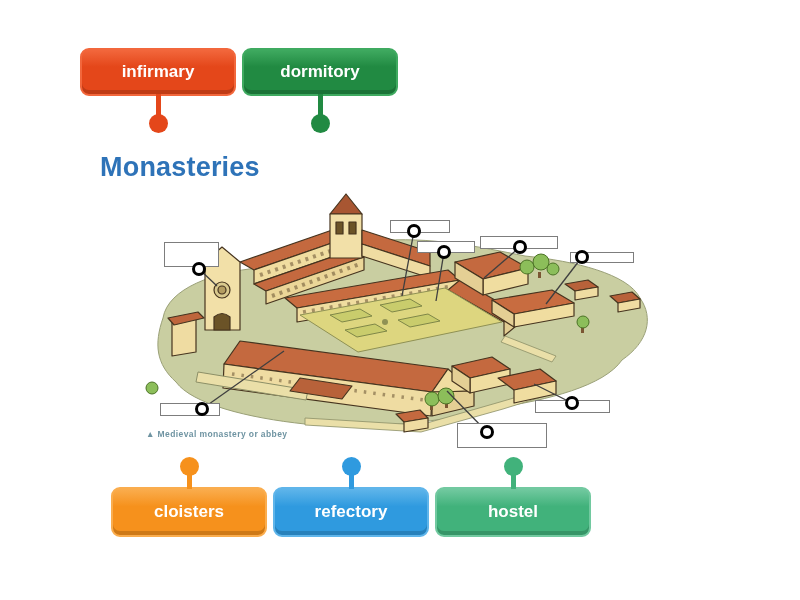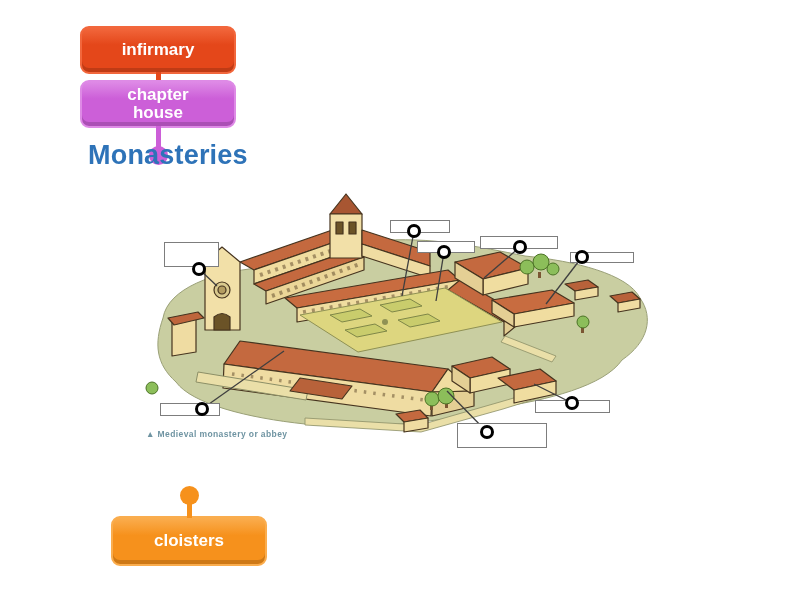--- a/index.html
+++ b/index.html
@@ -1,43 +1,43 @@
 <!DOCTYPE html>
 <html><head>
 <meta charset="utf-8">
 <style>
   html,body{margin:0;padding:0;}
   body{width:800px;height:600px;background:#ffffff;font-family:"Liberation Sans",sans-serif;overflow:hidden;}
   .stage{position:relative;width:800px;height:600px;background:#fff;}
 
   
   .word-row{position:absolute;left:80px;display:flex;gap:6px;}
-  .word-row.top{top:26px;flex-direction:column;}
-  .word-row.bottom{top:516px;padding-left:31px;}
+  .word-row.top{top:48px;}
+  .word-row.bottom{top:487px;padding-left:31px;}
   .tile-wrap{position:relative;width:156px;height:48px;}
   .word-row.bottom .tile-wrap{height:50px;}
   .tile{
     position:absolute;inset:0;border-radius:9px;
     background:linear-gradient(180deg,var(--b) 0%,var(--c) 38%,var(--c) 100%);
     border:2px solid var(--b);
     box-shadow:inset 0 -4px 0 rgba(0,0,0,.16);
     display:flex;align-items:center;justify-content:center;
     color:#fff;font-weight:700;font-size:17px;line-height:1.05;text-align:center;
     cursor:grab;box-sizing:border-box;
   }
   .tile span{max-width:112px;display:inline-block;}
   .pin-stem{position:absolute;left:50%;width:5px;margin-left:-2.5px;background:var(--c);}
   .top .pin-stem{top:46px;height:22px;}
   .bottom .pin-stem{top:-13px;height:15px;}
   .pin-dot{position:absolute;left:50%;width:19px;height:19px;margin-left:-9.5px;border-radius:50%;background:var(--c);}
   .top .pin-dot{top:66px;}
   .bottom .pin-dot{top:-30px;}
 
   
-  .title{position:absolute;left:88px;top:140px;margin:0;font-size:27px;font-weight:700;color:#2E73B8;letter-spacing:.2px;}
+  .title{position:absolute;left:88px;top:140px;margin:12px;font-size:27px;font-weight:700;color:#2E73B8;letter-spacing:.2px;}
 
   
   .figure{position:absolute;left:0;top:0;width:748px;height:600px;pointer-events:none;}
   .figure svg{position:absolute;left:140px;top:190px;}
   .slot{position:absolute;background:#ffffff;border:1.5px solid #7d7d7d;box-sizing:border-box;pointer-events:auto;}
   .marker{position:absolute;width:8px;height:8px;background:#fff;border:3px solid #000;border-radius:50%;pointer-events:auto;}
   .caption{position:absolute;left:146px;top:429px;font-size:8.5px;color:#6F94A2;letter-spacing:.4px;font-weight:700;}
 </style>
 </head>
 <body>
@@ -45,23 +45,23 @@
 <div class="stage">
 
   <div class="word-row top" id="top-row">
       <div class="tile-wrap top" style="--c: #E4471A; --b: #F2673C;">
         <div class="tile">
           <span>infirmary</span>
         </div>
         <div class="pin-stem"></div>
         <div class="pin-dot"></div>
       </div>
-      <div class="tile-wrap top" style="--c: #CC5FD8; --b: #DE8AE6;">
-        <div class="tile">
-          <span>chapter house</span>
+      <div class="tile-wrap top" style="--c: #218A42; --b: #3FAA60;">
+        <div class="tile">
+          <span>dormitory</span>
         </div>
         <div class="pin-stem"></div>
         <div class="pin-dot"></div>
       </div>
     </div>
 
   <h1 class="title" style="color: rgb(46, 115, 184);">Monasteries</h1>
 
   <div class="figure">
     <svg width="530" height="260" viewBox="140 190 530 260">
@@ -197,15 +197,29 @@
   </div>
 
   <div class="word-row bottom" id="bottom-row">
       <div class="tile-wrap bottom" style="--c: #F6911C; --b: #FAAD4E;">
         <div class="tile">
           <span>cloisters</span>
         </div>
         <div class="pin-stem"></div>
         <div class="pin-dot"></div>
       </div>
+      <div class="tile-wrap bottom" style="--c: #2F9ADF; --b: #5FB5EA;">
+        <div class="tile">
+          <span>refectory</span>
+        </div>
+        <div class="pin-stem"></div>
+        <div class="pin-dot"></div>
+      </div>
+      <div class="tile-wrap bottom" style="--c: #41B27B; --b: #72C9A0;">
+        <div class="tile">
+          <span>hostel</span>
+        </div>
+        <div class="pin-stem"></div>
+        <div class="pin-dot"></div>
+      </div>
     </div>
 
 </div>
 
 </body></html>

